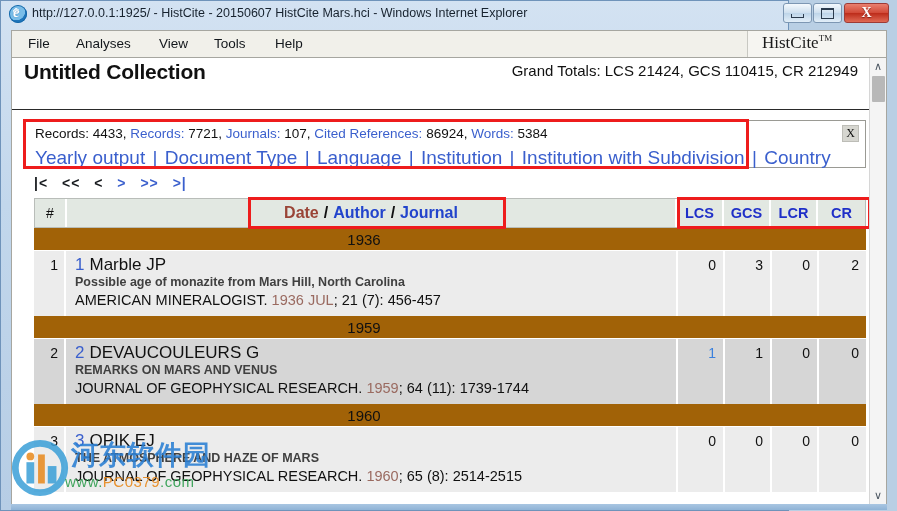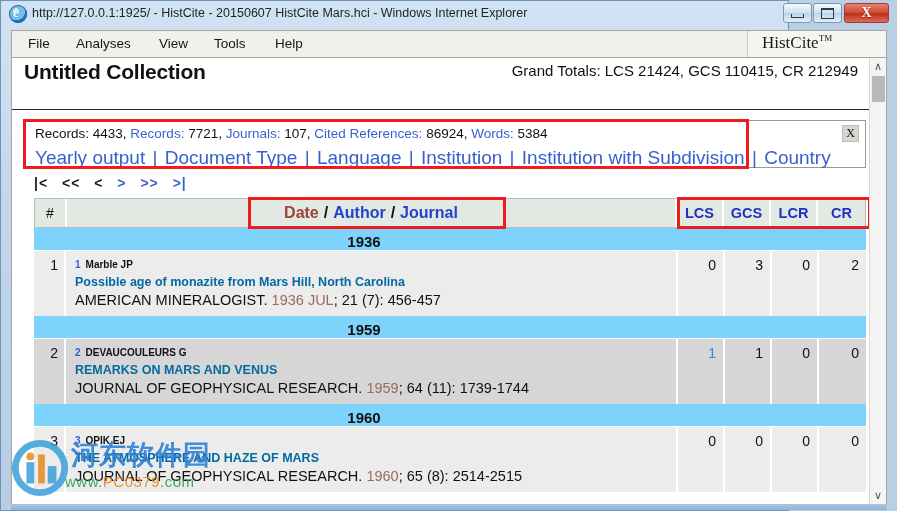--- a/index.html
+++ b/index.html
@@ -150,39 +150,39 @@
   #hl-dateauthor{
     position:absolute;left:236px;top:139px;width:258px;height:32px;
     border:3px solid #ee1c1c;box-sizing:border-box;pointer-events:none;
   }
   #hl-scores{
     position:absolute;left:665px;top:139px;width:194px;height:32px;
     border:3px solid #ee1c1c;box-sizing:border-box;pointer-events:none;
   }
 
   .yearrow{
-    height:22px;display:flex;align-items:flex-end;justify-content:center;
-    background:#7dd3fc;font-size:15px;font-weight:bold;color:#111;
+    height:22px;display:flex;align-items:center;justify-content:center;
+    background:#a16207;font-size:15px;font-weight:normal;color:#111;
   }
   .yearrow .lbl{margin-right:172px;}
   .rec{
     display:flex;min-height:56px;border-top:1px solid #fff;
   }
   .rec.alt .cell-num,.rec.alt .cell-body,.rec.alt .cell-sc{background:#d6d6d6;}
   .cell-num{
     width:32px;background:#ececec;border-right:2px solid #fff;box-sizing:border-box;
     font-size:14px;color:#111;padding-top:6px;text-align:right;padding-right:6px;
   }
   .cell-body{
     flex:1;background:#ececec;border-right:2px solid #fff;box-sizing:border-box;
     padding:5px 0 6px 9px;
   }
-  .r-author{font-size:10px;color:#111;line-height:18px;font-weight:bold;}
+  .r-author{font-size:17px;color:#111;line-height:18px;}
   .r-author .idx{color:#3a5fcd;margin-right:5px;}
-  .r-title{font-size:12.5px;font-weight:bold;color:#0369a1;line-height:17px;}
+  .r-title{font-size:12.5px;font-weight:bold;color:#404040;line-height:17px;}
   .r-src{font-size:14.5px;color:#111;line-height:19px;}
   .r-src .yr{color:#9a6a60;}
   .cell-sc{
     width:47px;background:#ececec;border-right:2px solid #fff;box-sizing:border-box;
     font-size:14px;color:#111;text-align:right;padding:6px 7px 0 0;
   }
   .cell-sc:last-child{border-right:none;}
   .cell-sc.link{color:#3a80dd;}
 
   

